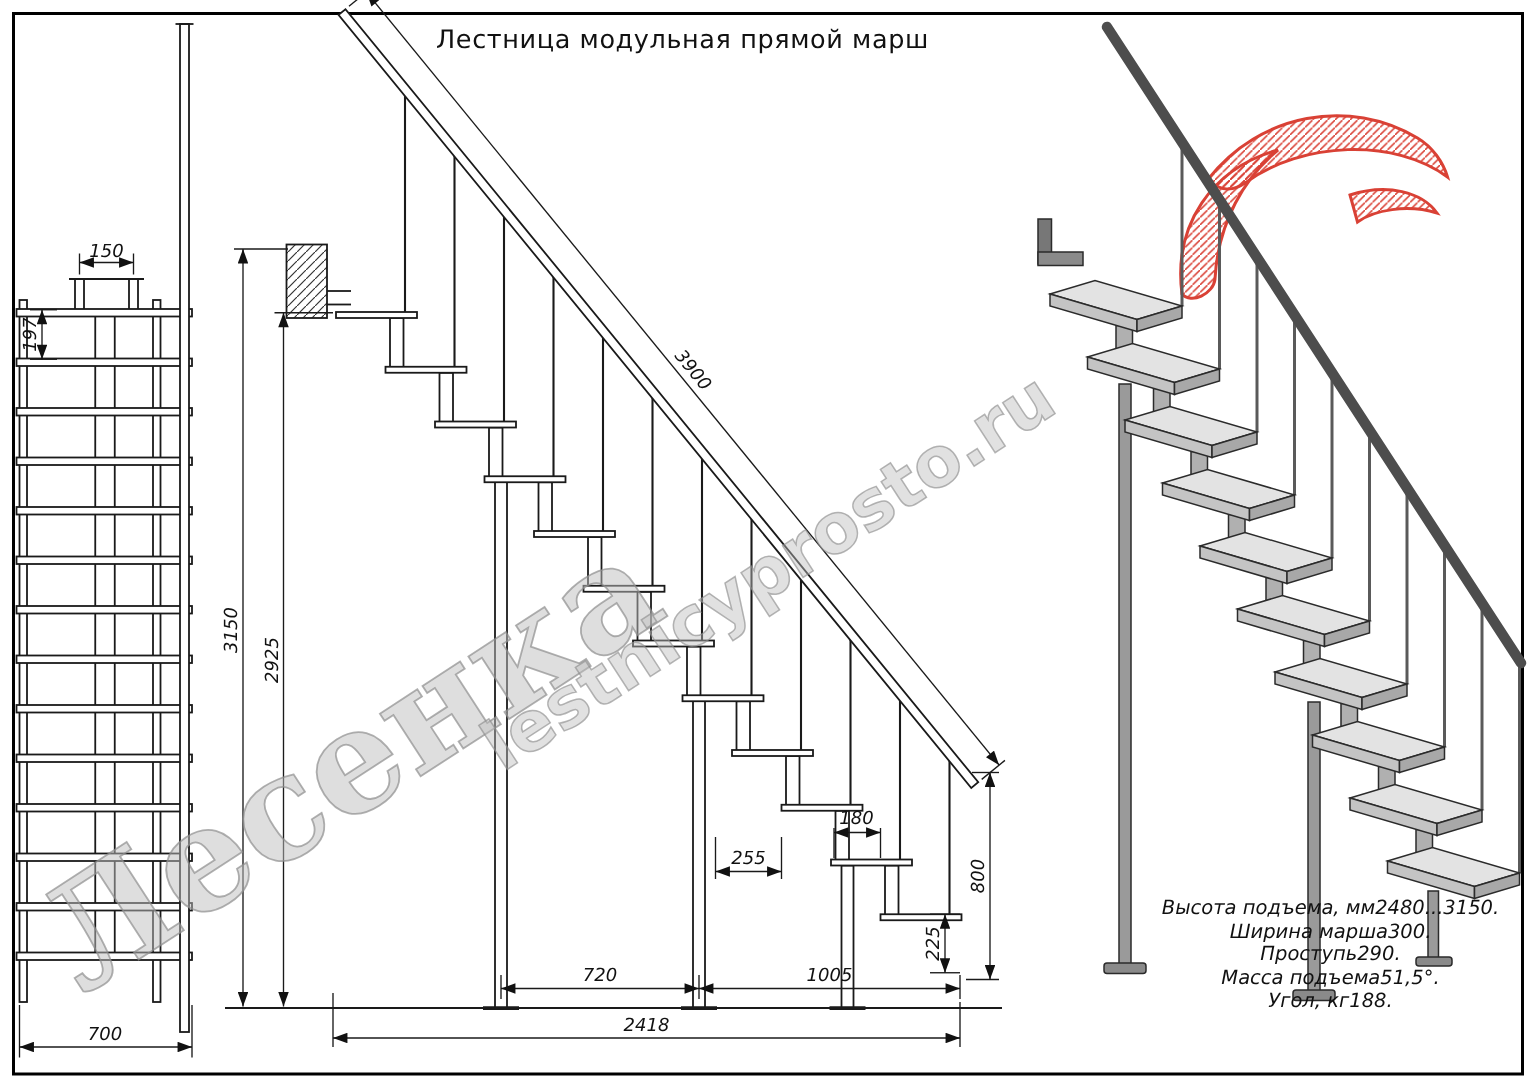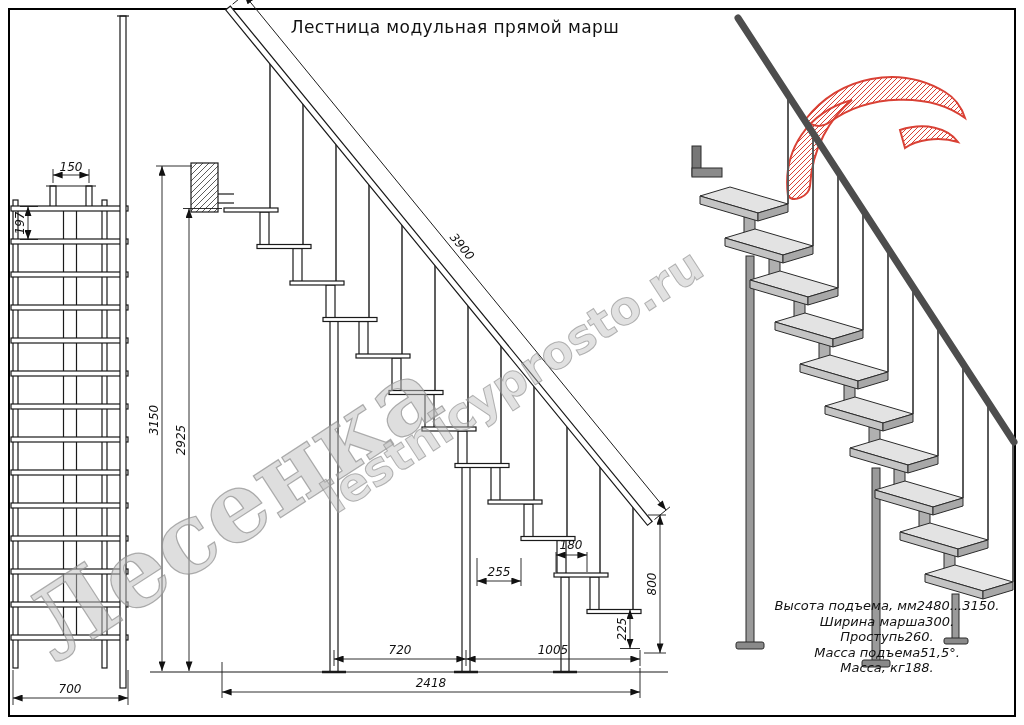--- a/index.html
+++ b/index.html
@@ -299,25 +299,25 @@
   <div class="row">
     <span>Высота подъема, мм</span>
     <span class="val">2480...3150.</span>
   </div>
   <div class="row">
     <span>Ширина марша</span>
     <span class="val">300.</span>
   </div>
   <div class="row">
     <span>Проступь</span>
-    <span class="val">260.</span>
+    <span class="val">290.</span>
   </div>
   <div class="row">
     <span>Масса подъема</span>
     <span class="val">51,5°.</span>
   </div>
   <div class="row">
-    <span>Масса, кг</span>
+    <span>Угол, кг</span>
     <span class="val">188.</span>
   </div>
 </div>
 
 </div>
 
 </body></html>

